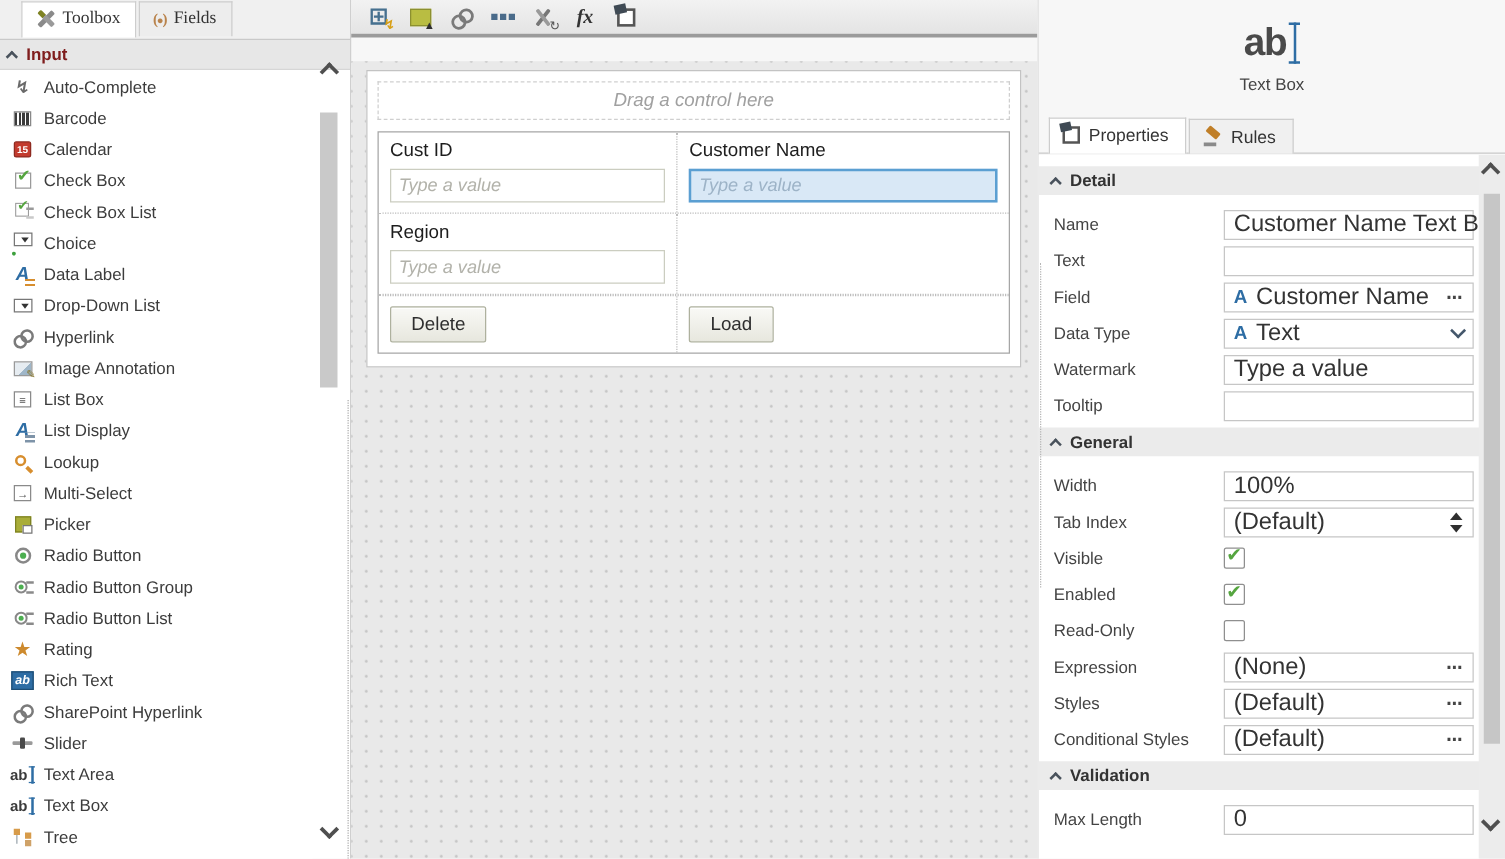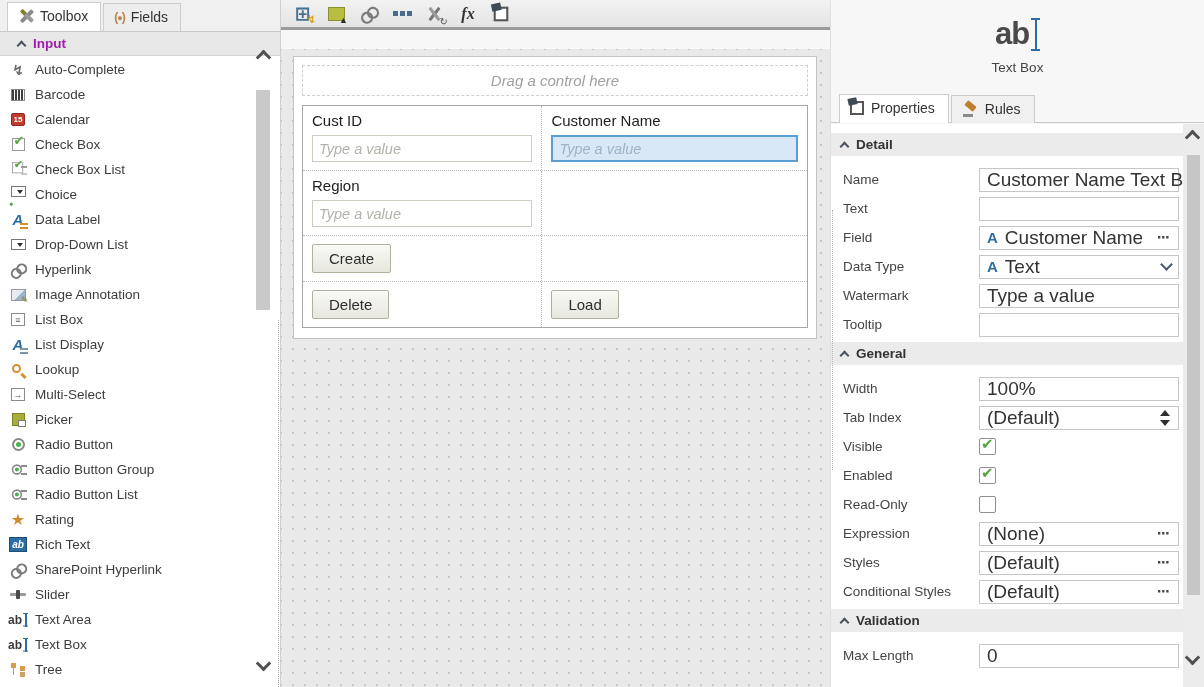--- a/index.html
+++ b/index.html
@@ -1,24 +1,24 @@
 <!DOCTYPE html>
 <html><head>
 <meta charset="utf-8">
 <style>
   * { margin:0; padding:0; box-sizing:border-box; }
   html,body { width:1204px; height:687px; overflow:hidden; font-family:"Liberation Sans","DejaVu Sans",sans-serif; background:#f7f7f7; }
   .app { position:relative; width:1204px; height:687px; }
 
   
   .left { position:absolute; left:0; top:0; width:281px; height:687px; background:#fff; border-right:1px solid #cfcfcf; }
-  .ltabs { height:32px; background:#f0f0f0; border-bottom:1px solid #c9c9c9; display:flex; align-items:center; padding-left:7px; }
+  .ltabs { height:32px; background:#f0f0f0; border-bottom:1px solid #c9c9c9; display:flex; align-items:flex-start; padding-left:17px;font-family:Liberation Serif, serif; }
   .ltab { display:flex; align-items:center; gap:6px; font-size:14px; color:#333; padding:5px 12px 6px 10px; border:1px solid #cdcdcd; border-bottom:none; background:#ededed; margin-right:2px; position:relative; top:1px; cursor:default; }
   .ltab.active { background:#fff; z-index:2; padding-bottom:7px; }
-  .lsection { height:24px; background:#e7e7e7; border-bottom:1px solid #d6d6d6; display:flex; align-items:center; font-weight:bold; font-size:13.5px; color:#a21caf; padding-left:16px; }
+  .lsection { height:24px; background:#e7e7e7; border-bottom:1px solid #d6d6d6; display:flex; align-items:center; font-weight:bold; font-size:13.5px; color:#7f1d1d; padding-left:4px; }
   .llist { position:absolute; top:57px; left:0; right:30px; bottom:0; overflow:hidden; background:#fff; }
   .tbx-row { height:25px; display:flex; align-items:center; padding-left:8px; font-size:13.5px; color:#3c3c3c; cursor:default; }
   .tbx-lab { white-space:nowrap; }
 
   
   .lscroll { position:absolute; top:46px; right:3px; bottom:0; width:24px; }
   .lthumb { position:absolute; left:3px; top:44px; width:14px; height:220px; background:#c9c9c9; }
   .chv { width:11px; height:11px; border-left:3px solid #4f4f4f; border-bottom:3px solid #4f4f4f; position:absolute; left:5px; }
   .chv.up { transform:rotate(135deg); top:6px; }
   .chv.down { transform:rotate(-45deg); bottom:18px; }
@@ -392,21 +392,20 @@
             <div class="frow">
               <div class="fcell">
                 <div class="flabel">Region</div>
                 <div class="finput">
                   <span class="fph">Type a value</span>
                 </div>
               </div>
               <div class="fcell"></div>
             </div>
             <div class="frow">
-              <div class="fcell btncell"><button class="fbtn">Create</button></div>
             </div>
             <div class="frow">
               <div class="fcell btncell"><button class="fbtn">Delete</button></div>
               <div class="fcell btncell"><button class="fbtn">Load</button></div>
             </div>
           </div>
       </div>
     </div>
   </main>
 

